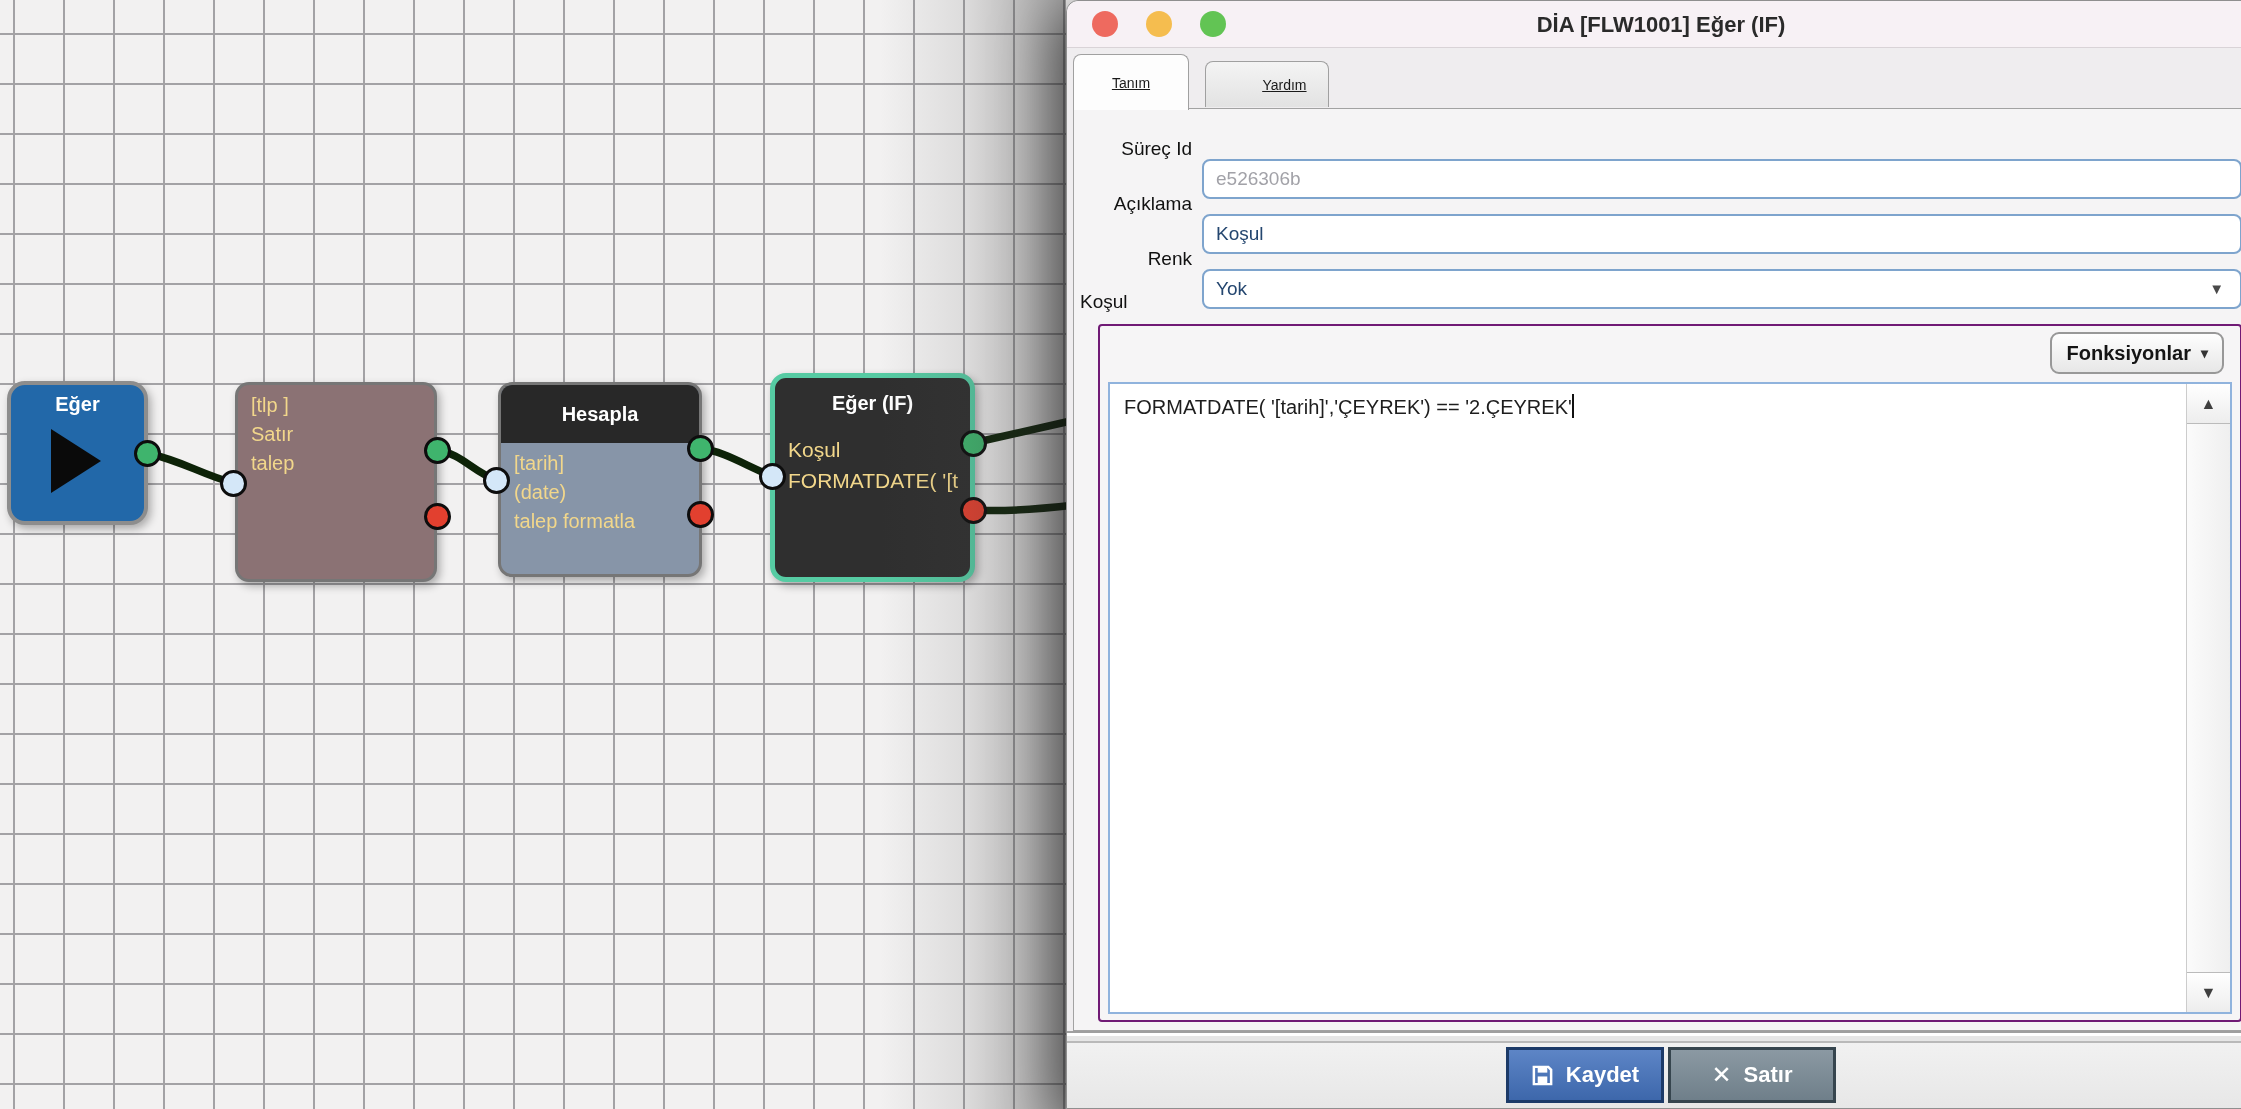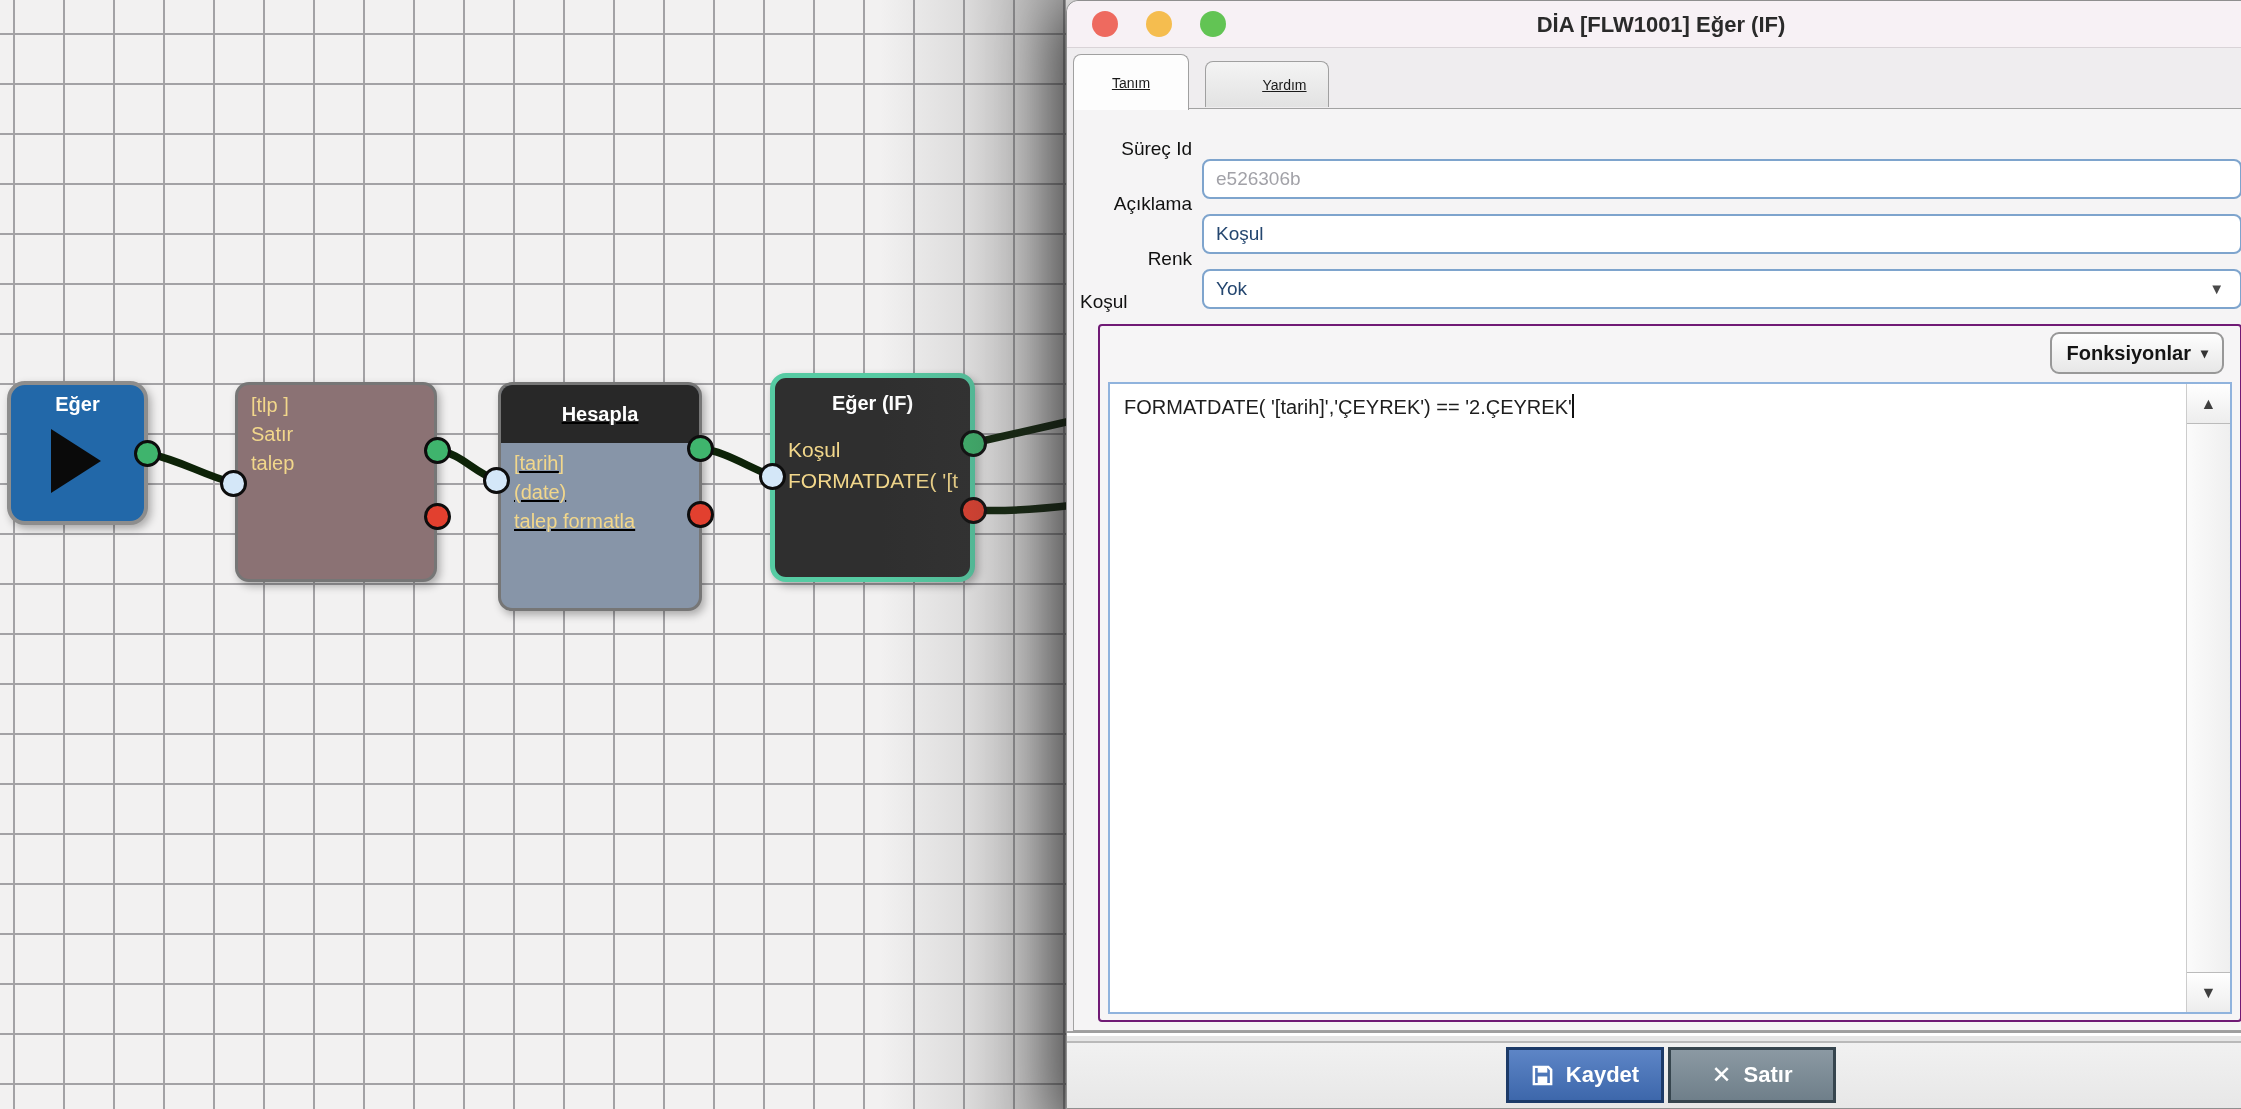--- a/index.html
+++ b/index.html
@@ -45,22 +45,22 @@
     border-left:50px solid #0a0a0a; border-top:32px solid transparent; border-bottom:32px solid transparent;
   }
 
   .node-sorgu {
     left:235px; top:382px; width:202px; height:200px;
     background:var(--node_sorgu_body); border:3px solid #767676; border-radius:14px;
   }
   .node-sorgu .node-header, .node-hesapla .node-header { height:58px; }
 
   .node-hesapla {
-    left:498px; top:382px; width:204px; height:229px;
-    background:var(--node_hesapla_body); border:3px solid #767676; border-radius:14px;text-decoration:underline;
+    left:498px; top:382px; width:204px; height:195px;
+    background:var(--node_hesapla_body); border:3px solid #767676; border-radius:14px;
   }
 
   .node-eger {
     left:770px; top:373px; width:205px; height:209px;
     background:var(--node_eger_body); border:5px solid var(--node_eger_border); border-radius:16px;
   }
   .node-eger .node-header { height:50px; background:transparent; }
   .node-eger .node-lines { font-size:21px; line-height:31px; }
 
   .port {

